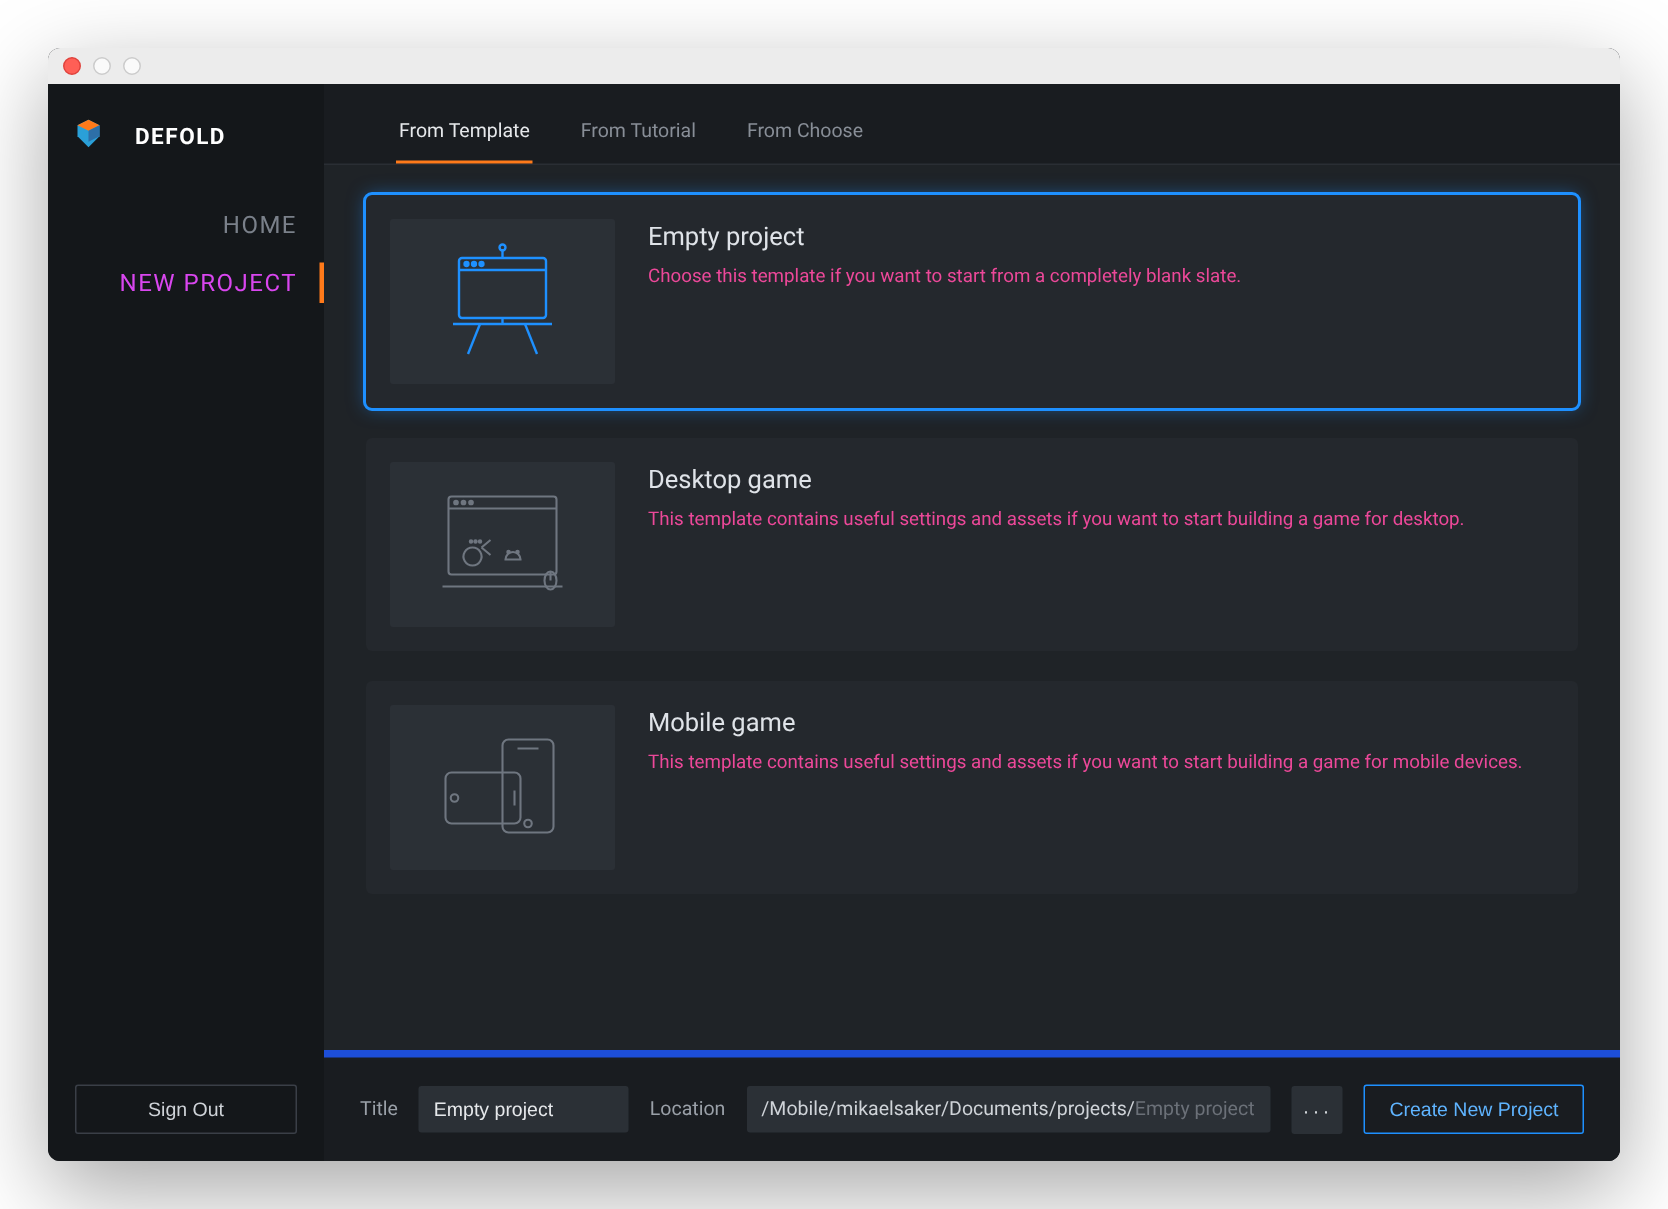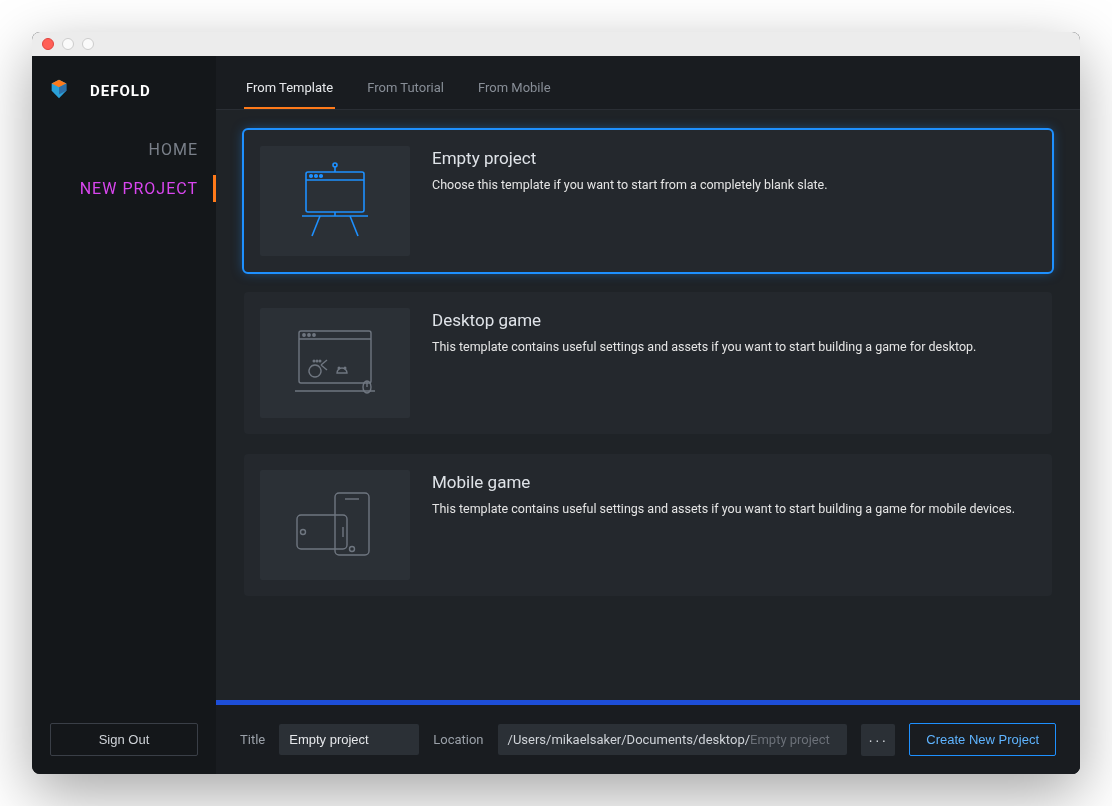--- a/index.html
+++ b/index.html
@@ -114,20 +114,21 @@
   .tab {
     padding: 0 2px 12px 2px;
     font-size: 13px;
     color: #888e97;
     cursor: pointer;
     border-bottom: 2px solid transparent;
   }
   .tab.active {
     color: #e6e8eb;
     border-bottom-color: #ff7a1a;
+    margin-left: 20px;
   }
 
   
   .list {
     flex: 1;
     overflow-y: auto;
     padding: 20px 28px;
     display: flex;
     flex-direction: column;
     gap: 20px;
@@ -154,21 +155,21 @@
     justify-content: center;
   }
   .card-body { padding-top: 2px; }
   .card-title {
     color: #dfe3e8;
     font-size: 17px;
     font-weight: 400;
     margin-bottom: 8px;
   }
   .card-desc {
-    color: #e5e5e5;
+    color: #ec4899;
     font-size: 12.5px;
     line-height: 1.4;
   }
 
   
   .footer {
     background: #191c20;
     padding: 18px 24px;
     display: flex;
     align-items: center;
@@ -263,21 +264,21 @@
     <div class="main">
 
       <div class="tabs">
         <div class="tab active">
           <span>From Template</span>
         </div>
         <div class="tab">
           <span>From Tutorial</span>
         </div>
         <div class="tab">
-          <span>From Mobile</span>
+          <span>From Choose</span>
         </div>
       </div>
 
       <div class="list">
 
         <div class="card selected">
           <div class="card-icon">
             <svg width="86" height="78" viewBox="0 0 86 78" fill="none" stroke="#1e90ff" stroke-width="1.6">
               <rect x="14" y="10" width="58" height="40" rx="2"></rect>
               <line x1="14" y1="18" x2="72" y2="18"></line>
@@ -342,21 +343,21 @@
           </div>
         </div>
 
       </div>
 
       <div class="footer">
         <span class="f-label">Title</span>
         <input class="f-input title-input" value="Empty project" style="">
         <span class="f-label">Location</span>
         <div class="loc-box">
-          <span>/Users/mikaelsaker/Documents/desktop/</span><span class="loc-suffix">Empty project</span>
+          <span>/Mobile/mikaelsaker/Documents/projects/</span><span class="loc-suffix">Empty project</span>
         </div>
         <button class="browse">···</button>
         <button class="create">Create New Project</button>
       </div>
 
     </div>
   </div>
 </div>
 
 </body></html>

